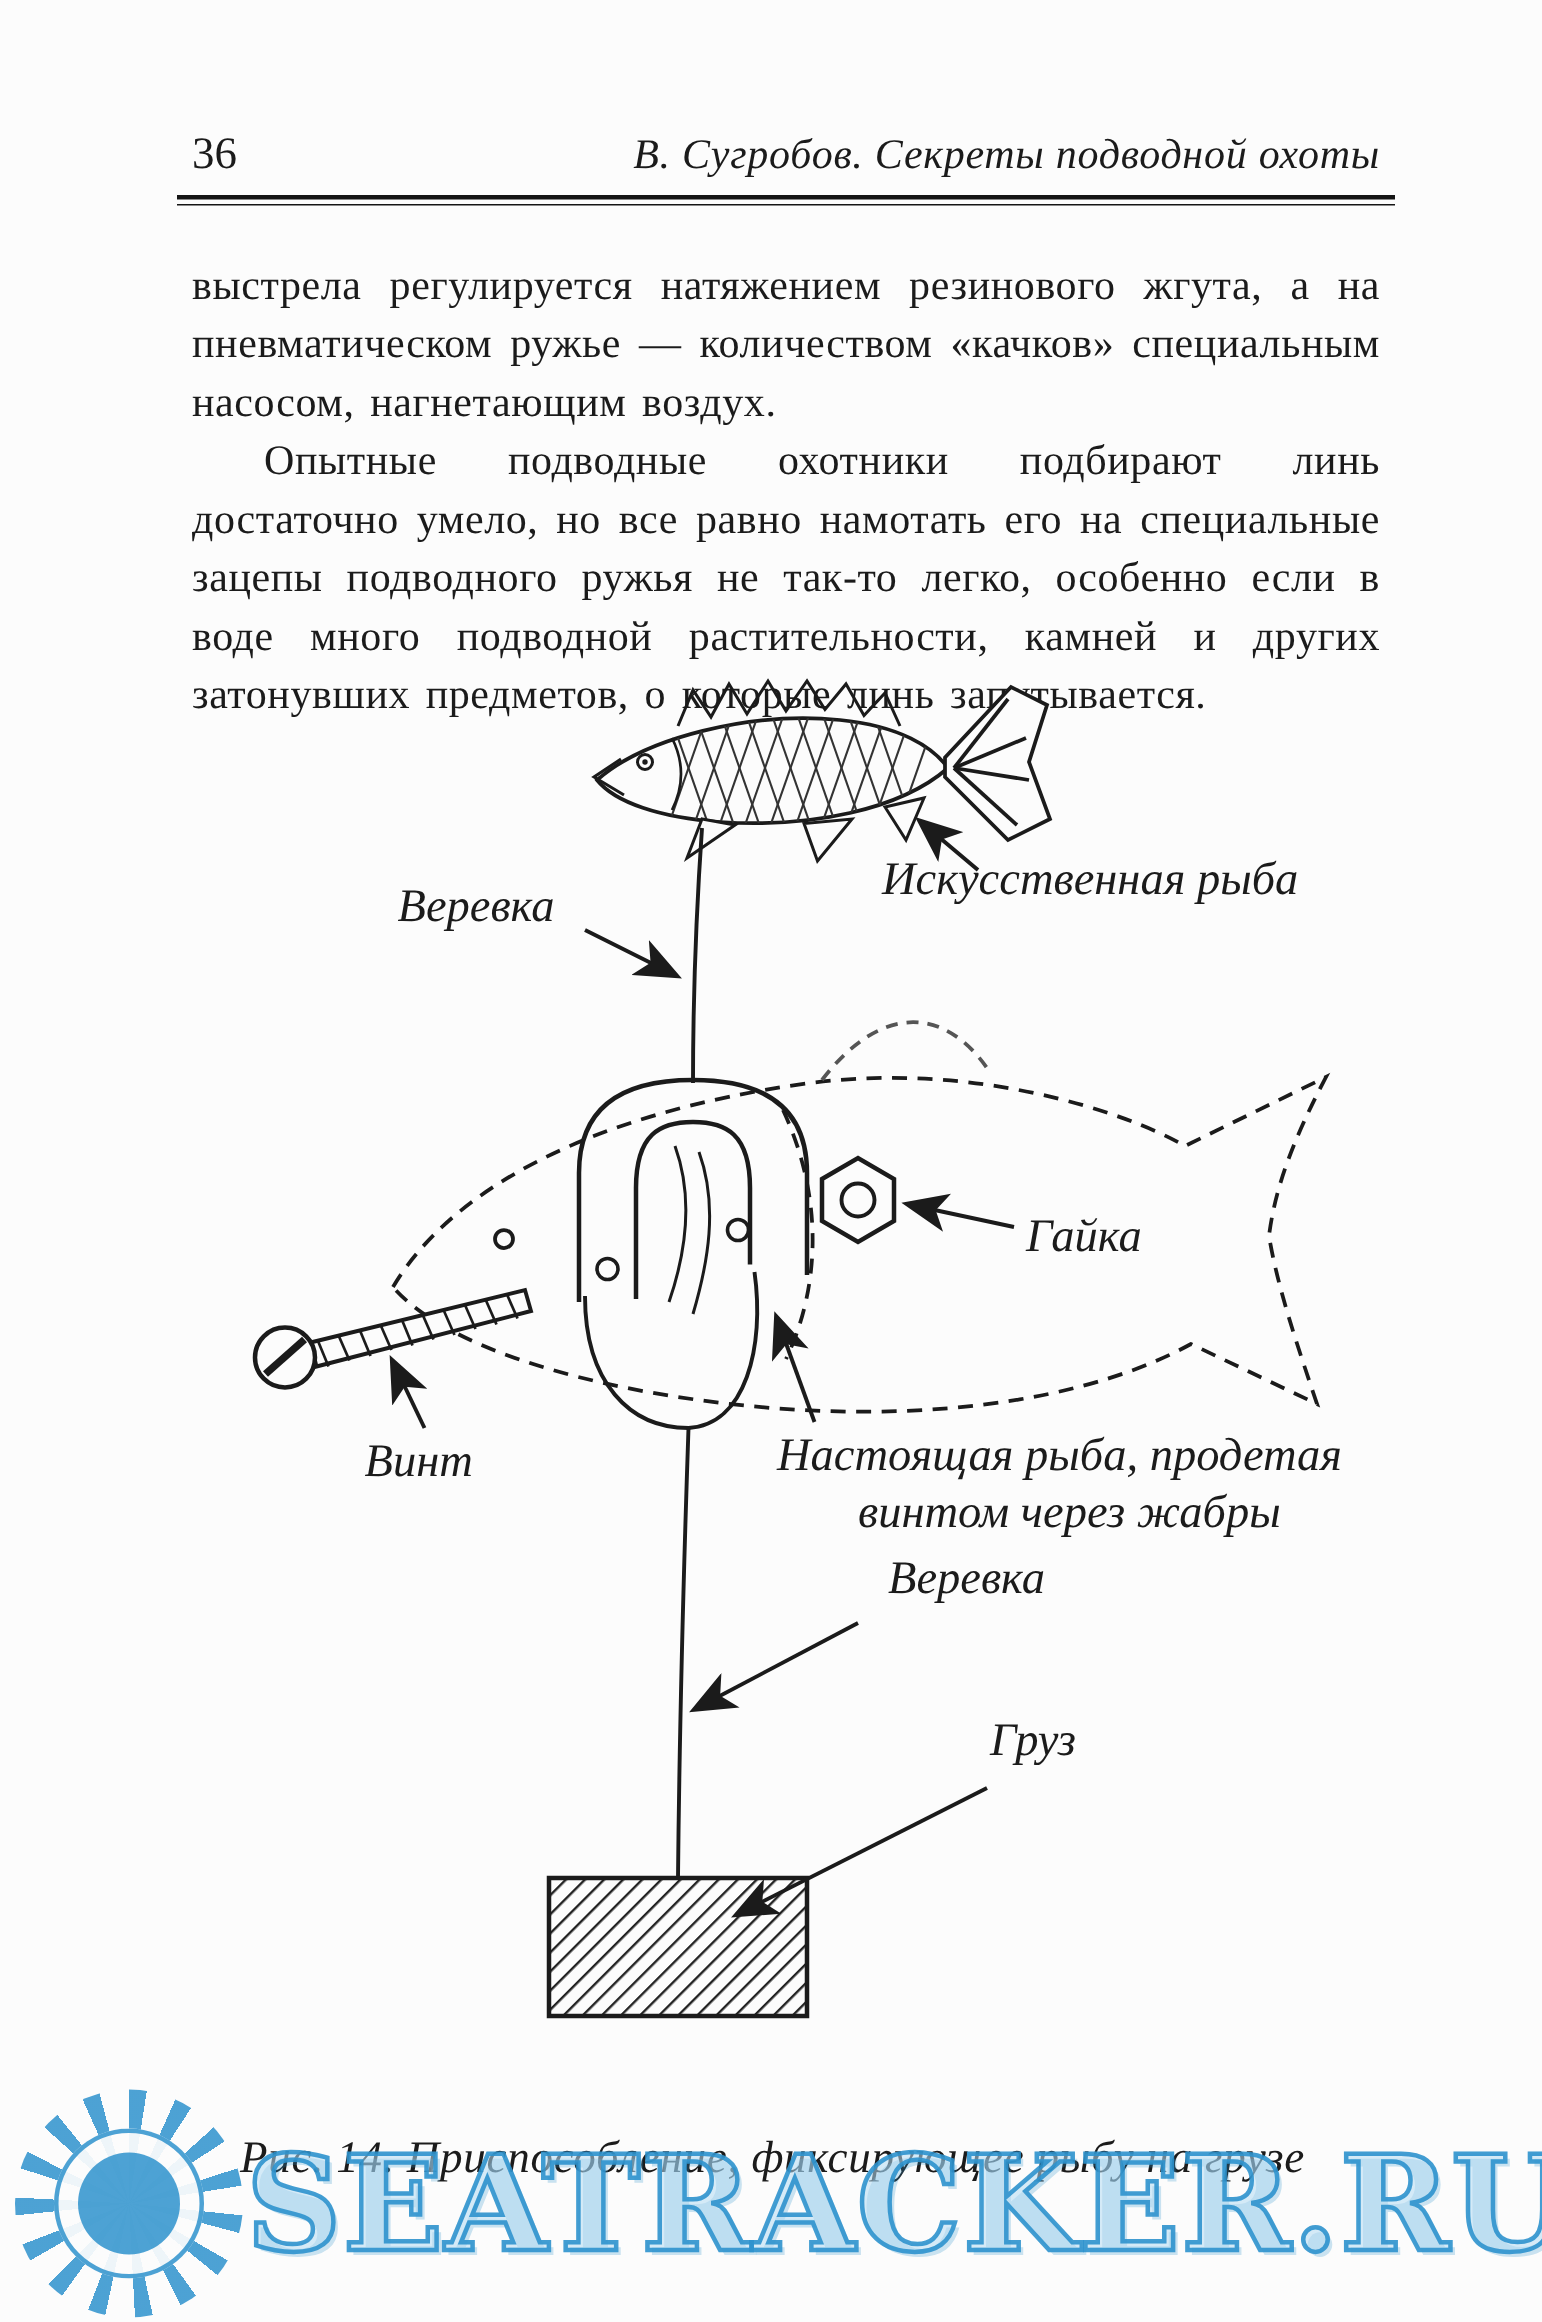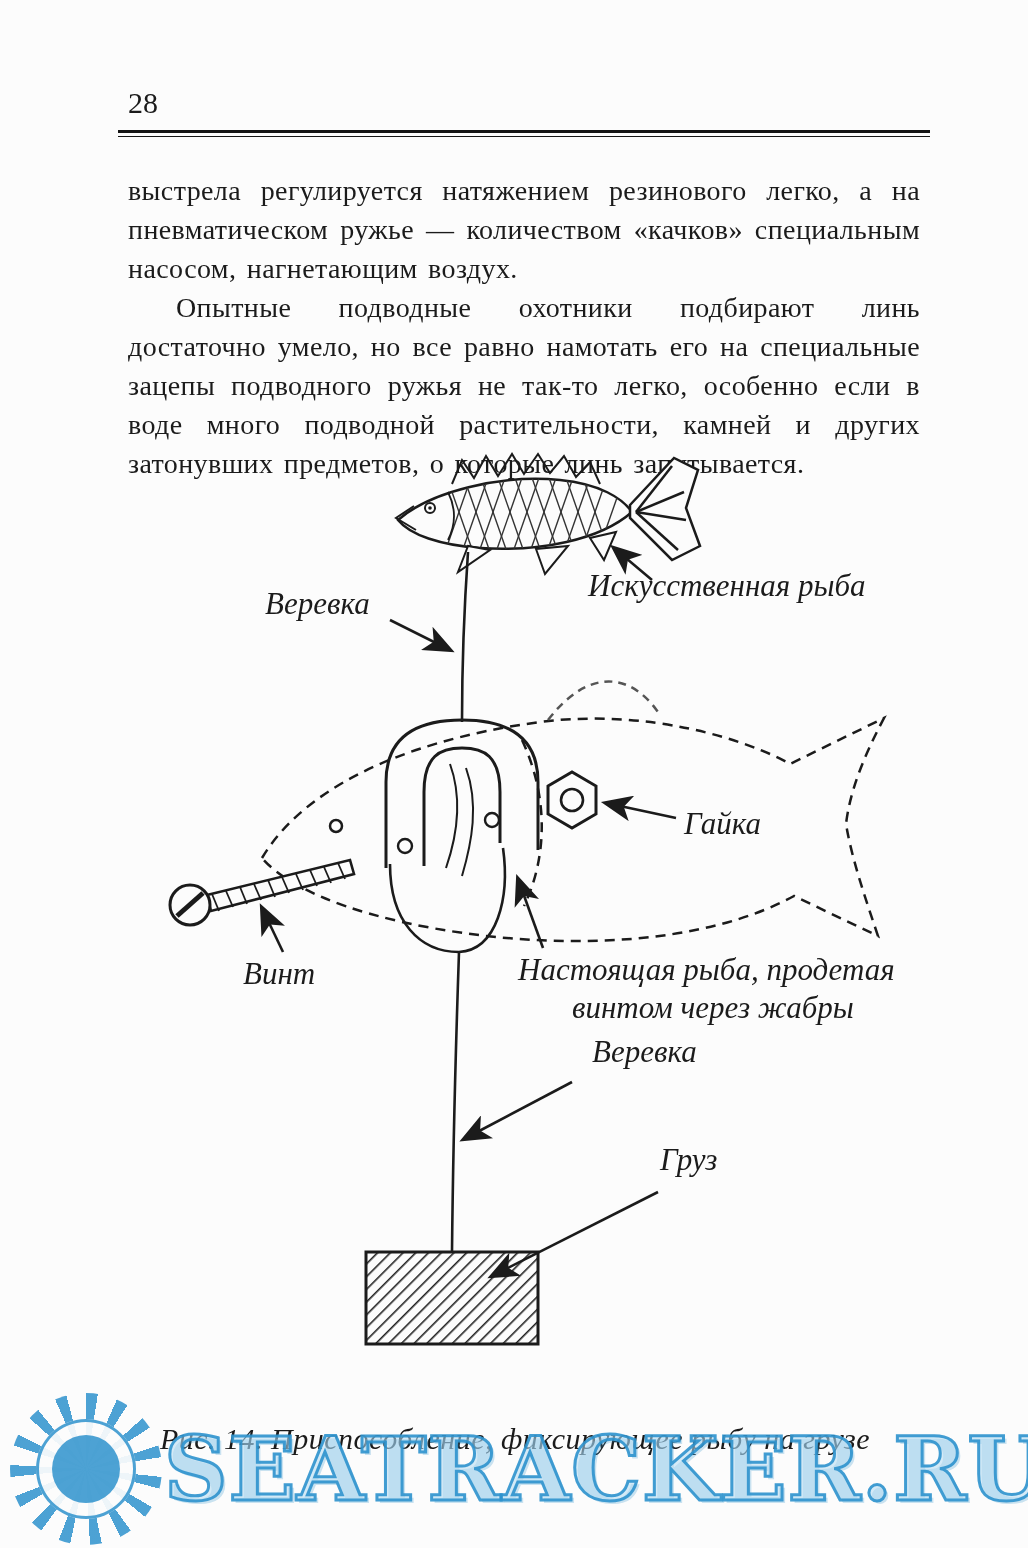--- a/index.html
+++ b/index.html
@@ -73,26 +73,27 @@
     text-shadow:3px 3px 0 rgba(46,146,205,.25);
     margin-left:2px;
   }
 </style>
 </head>
 <body>
 
 <div class="page">
 
   <div class="header">
-    <span class="page-number">28</span>
+    <span class="page-number">36</span>
+    <span class="running-title">В. Сугробов. Секреты подводной охоты</span>
   </div>
   <div class="header-rule"></div>
 
   <div class="bodytext">
-    <p>выстрела регулируется натяжением резинового легко, а на пневматическом ружье — количеством «качков» специальным насосом, нагнетающим воздух.</p>
+    <p>выстрела регулируется натяжением резинового жгута, а на пневматическом ружье — количеством «качков» специальным насосом, нагнетающим воздух.</p>
     <p class="indent">Опытные подводные охотники подбирают линь достаточно умело, но все равно намотать его на специальные зацепы подводного ружья не так-то легко, особенно если в воде много подводной растительности, камней и других затонувших предметов, о которые линь запутывается.</p>
   </div>
 
   <svg class="figure-svg" viewBox="0 440 1028 1000">
     <defs>
       <marker id="arrow" markerWidth="12" markerHeight="10" refX="10" refY="5" orient="auto">
         <path d="M0,0 L12,5 L0,10 L3,5 Z" fill="#1b1b1b"></path>
       </marker>
       <pattern id="hatch" width="9" height="9" patternUnits="userSpaceOnUse" patternTransform="rotate(45)">
         <line x1="0" y1="0" x2="0" y2="9" stroke="#222" stroke-width="3.2"></line>

